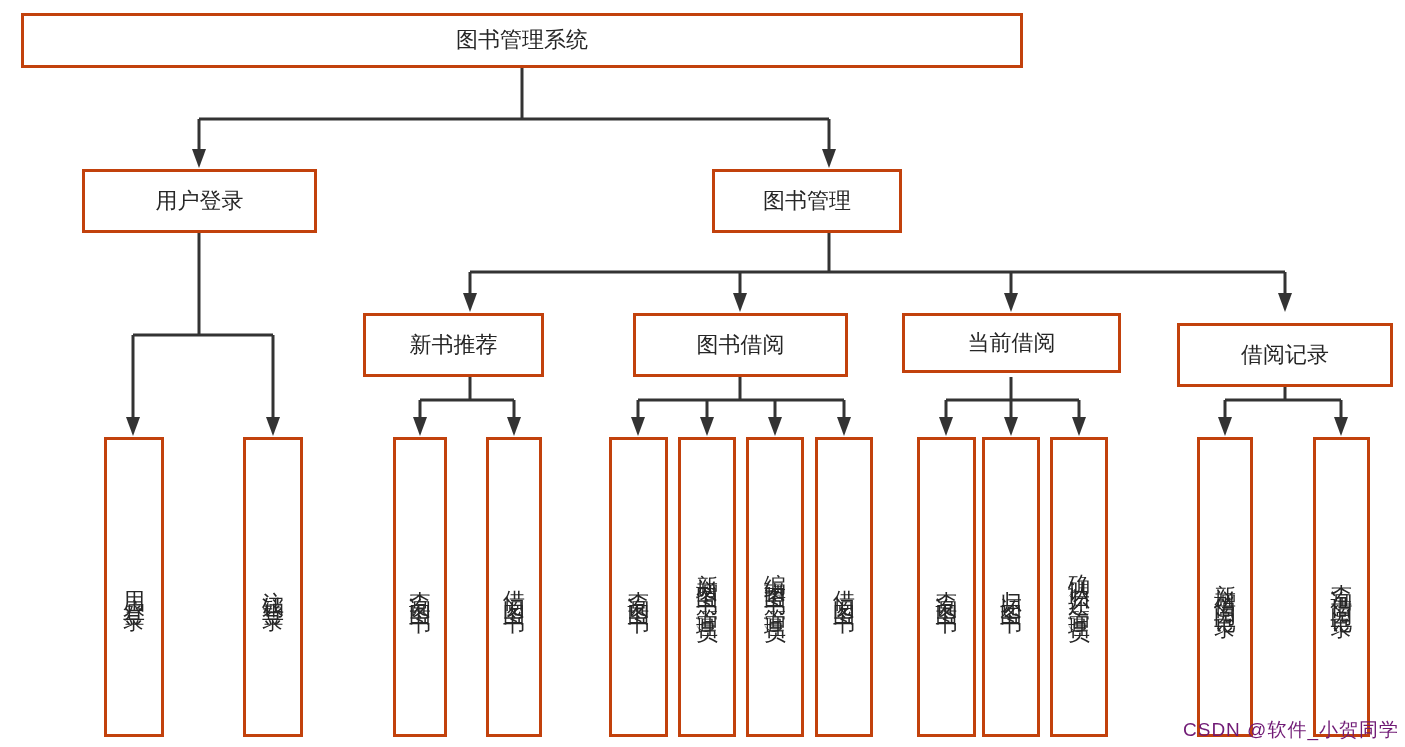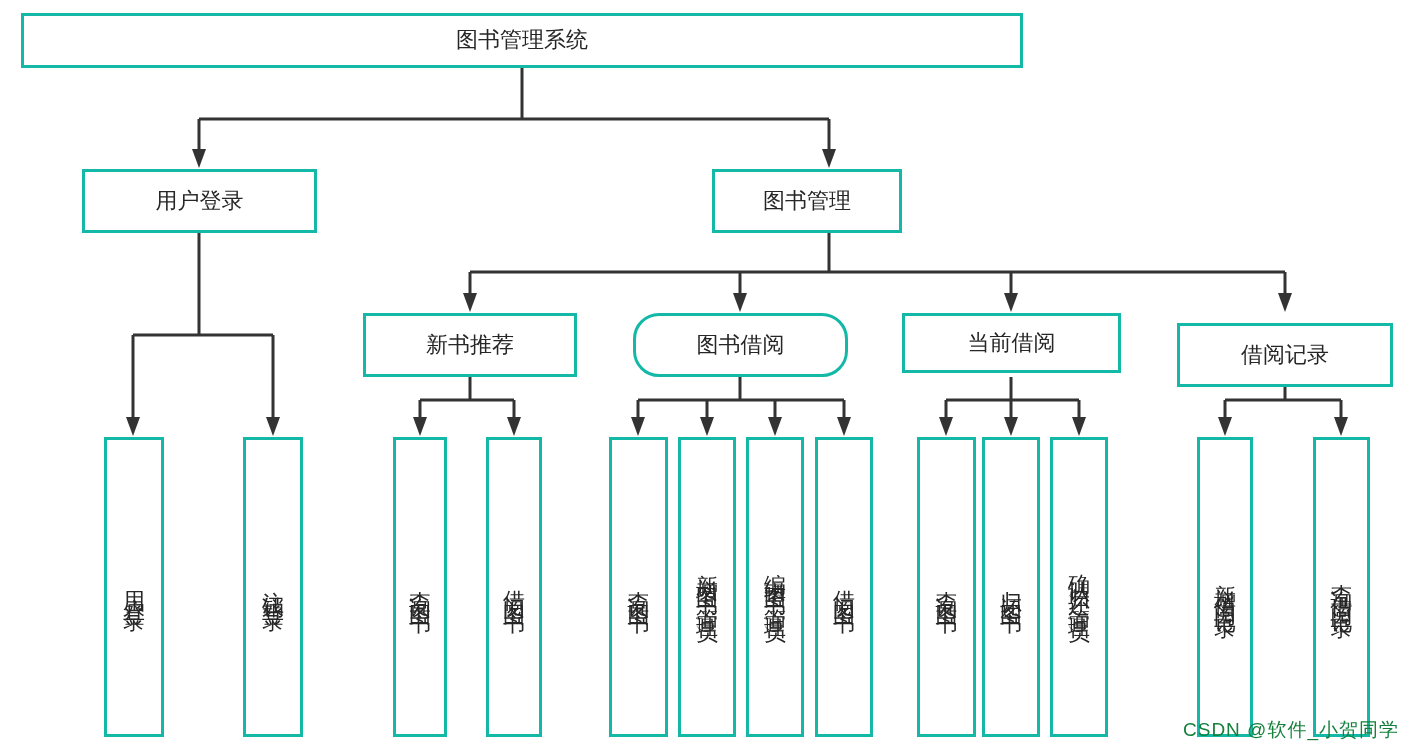--- a/index.html
+++ b/index.html
@@ -19,21 +19,21 @@
     position: absolute;
     left: 0;
     top: 0;
     z-index: 0;
     pointer-events: none;
   }
   .node {
     position: absolute;
     box-sizing: border-box;
     background: #ffffff;
-    border: 3px solid #14b8a6;
+    border: 3px solid #c2410c;
     color: #262626;
     display: flex;
     align-items: center;
     justify-content: center;
     font-size: 22px;
     z-index: 1;
     text-align: center;
     line-height: 1.2;
   }
   .node.leaf > span {
@@ -42,30 +42,30 @@
     letter-spacing: 7px;
     line-height: 1;
     white-space: nowrap;
   }
   #watermark {
     position: absolute;
     left: 1183px;
     top: 717px;
     z-index: 2;
     font-size: 19px;
-    color: #15803d;
+    color: #701a75;
     letter-spacing: 1px;
     white-space: nowrap;
   }
   
   #n-root          { left: 21px;   top: 13px;  width: 1002px; height: 55px; }
   #n-user-login    { left: 82px;   top: 169px; width: 235px;  height: 64px; }
   #n-book-mgmt     { left: 712px;  top: 169px; width: 190px;  height: 64px; }
-  #n-new-book-rec  { left: 363px;  top: 313px; width: 214px;  height: 64px; }
-  #n-book-borrow   { left: 633px;  top: 313px; width: 215px;  height: 64px; border-radius: 26px; }
+  #n-new-book-rec  { left: 363px;  top: 313px; width: 181px;  height: 64px; }
+  #n-book-borrow   { left: 633px;  top: 313px; width: 215px;  height: 64px; }
   #n-current-borrow{ left: 902px;  top: 313px; width: 219px;  height: 60px; }
   #n-borrow-record { left: 1177px; top: 313px; width: 216px;  height: 64px; margin-top: 10px; }
   #n-leaf-user-login   { left: 104px;  top: 437px; width: 60px; height: 300px; }
   #n-leaf-logout       { left: 243px;  top: 437px; width: 60px; height: 300px; }
   #n-leaf-nb-query     { left: 393px;  top: 437px; width: 54px; height: 300px; }
   #n-leaf-nb-borrow    { left: 486px;  top: 437px; width: 56px; height: 300px; }
   #n-leaf-bb-query     { left: 609px;  top: 437px; width: 59px; height: 300px; }
   #n-leaf-bb-add       { left: 678px;  top: 437px; width: 58px; height: 300px; }
   #n-leaf-bb-edit      { left: 746px;  top: 437px; width: 58px; height: 300px; }
   #n-leaf-bb-borrow    { left: 815px;  top: 437px; width: 58px; height: 300px; }

